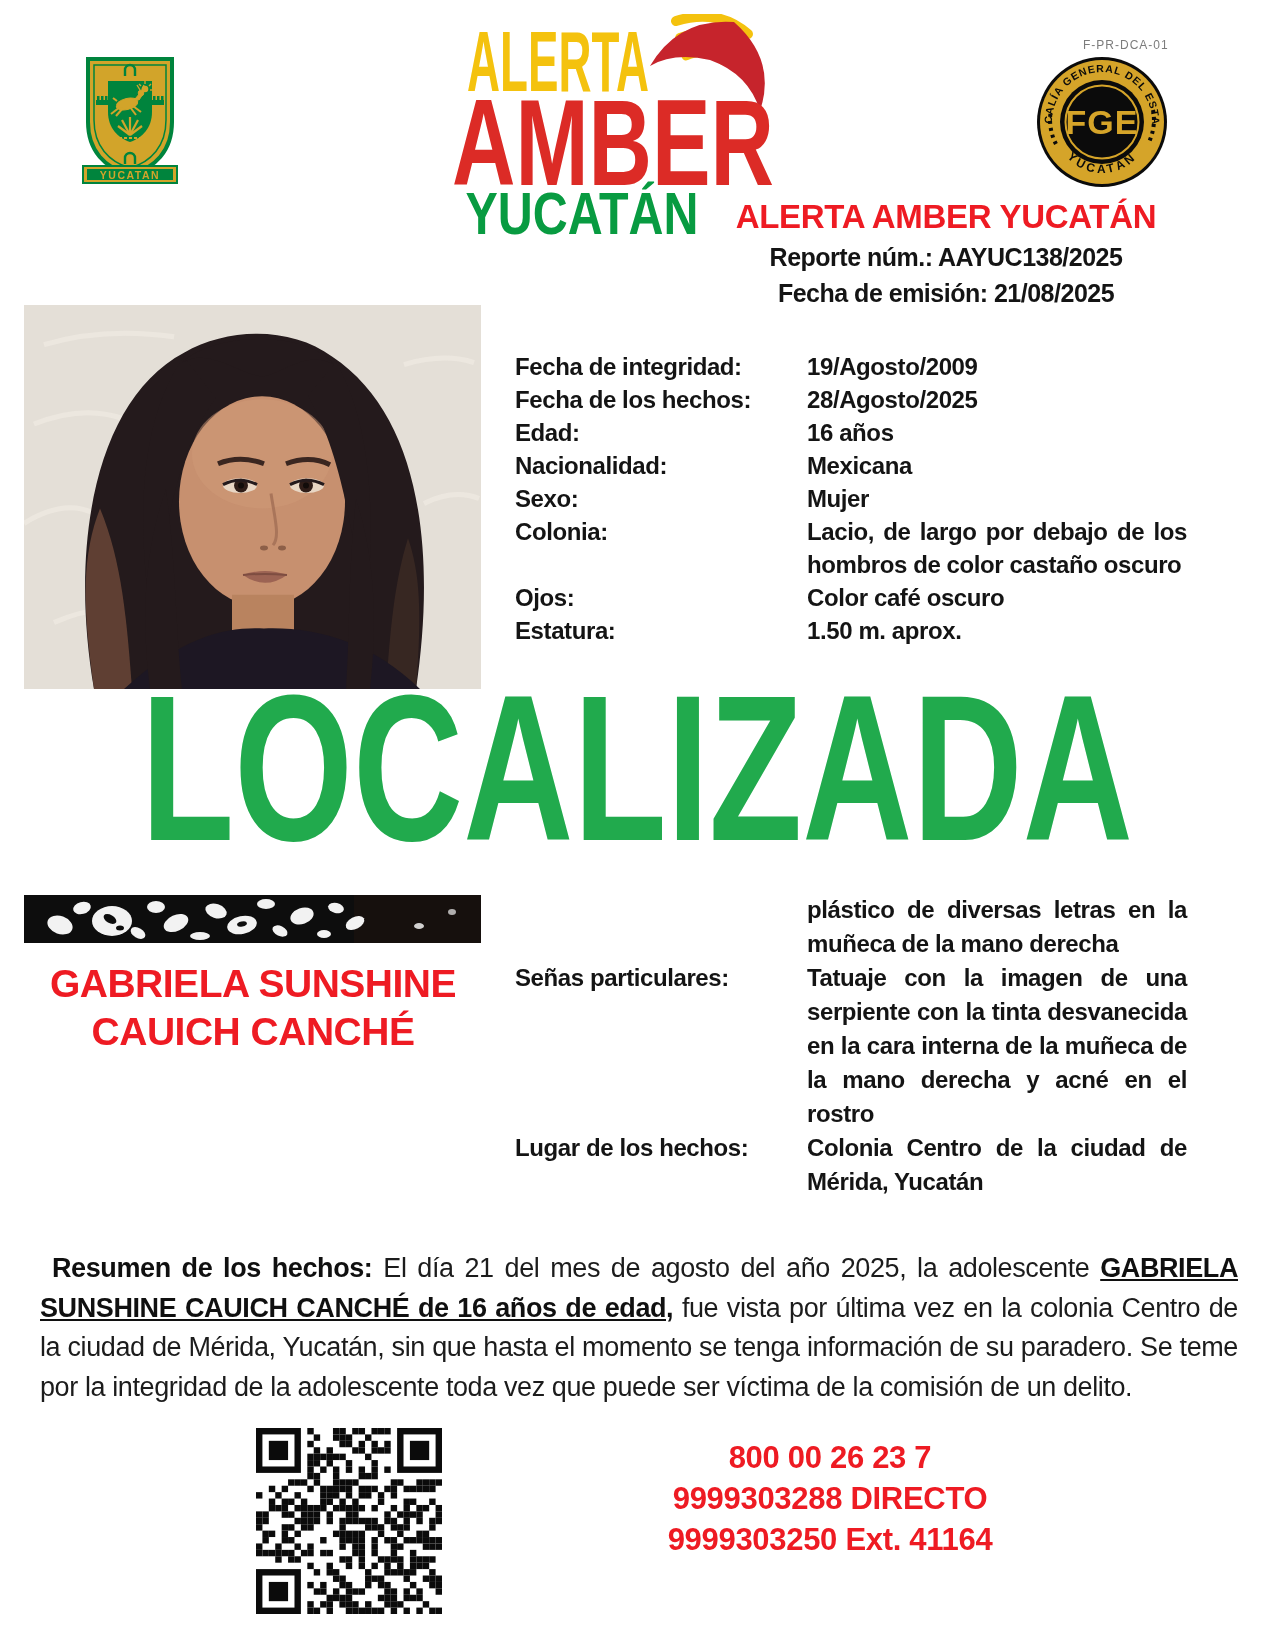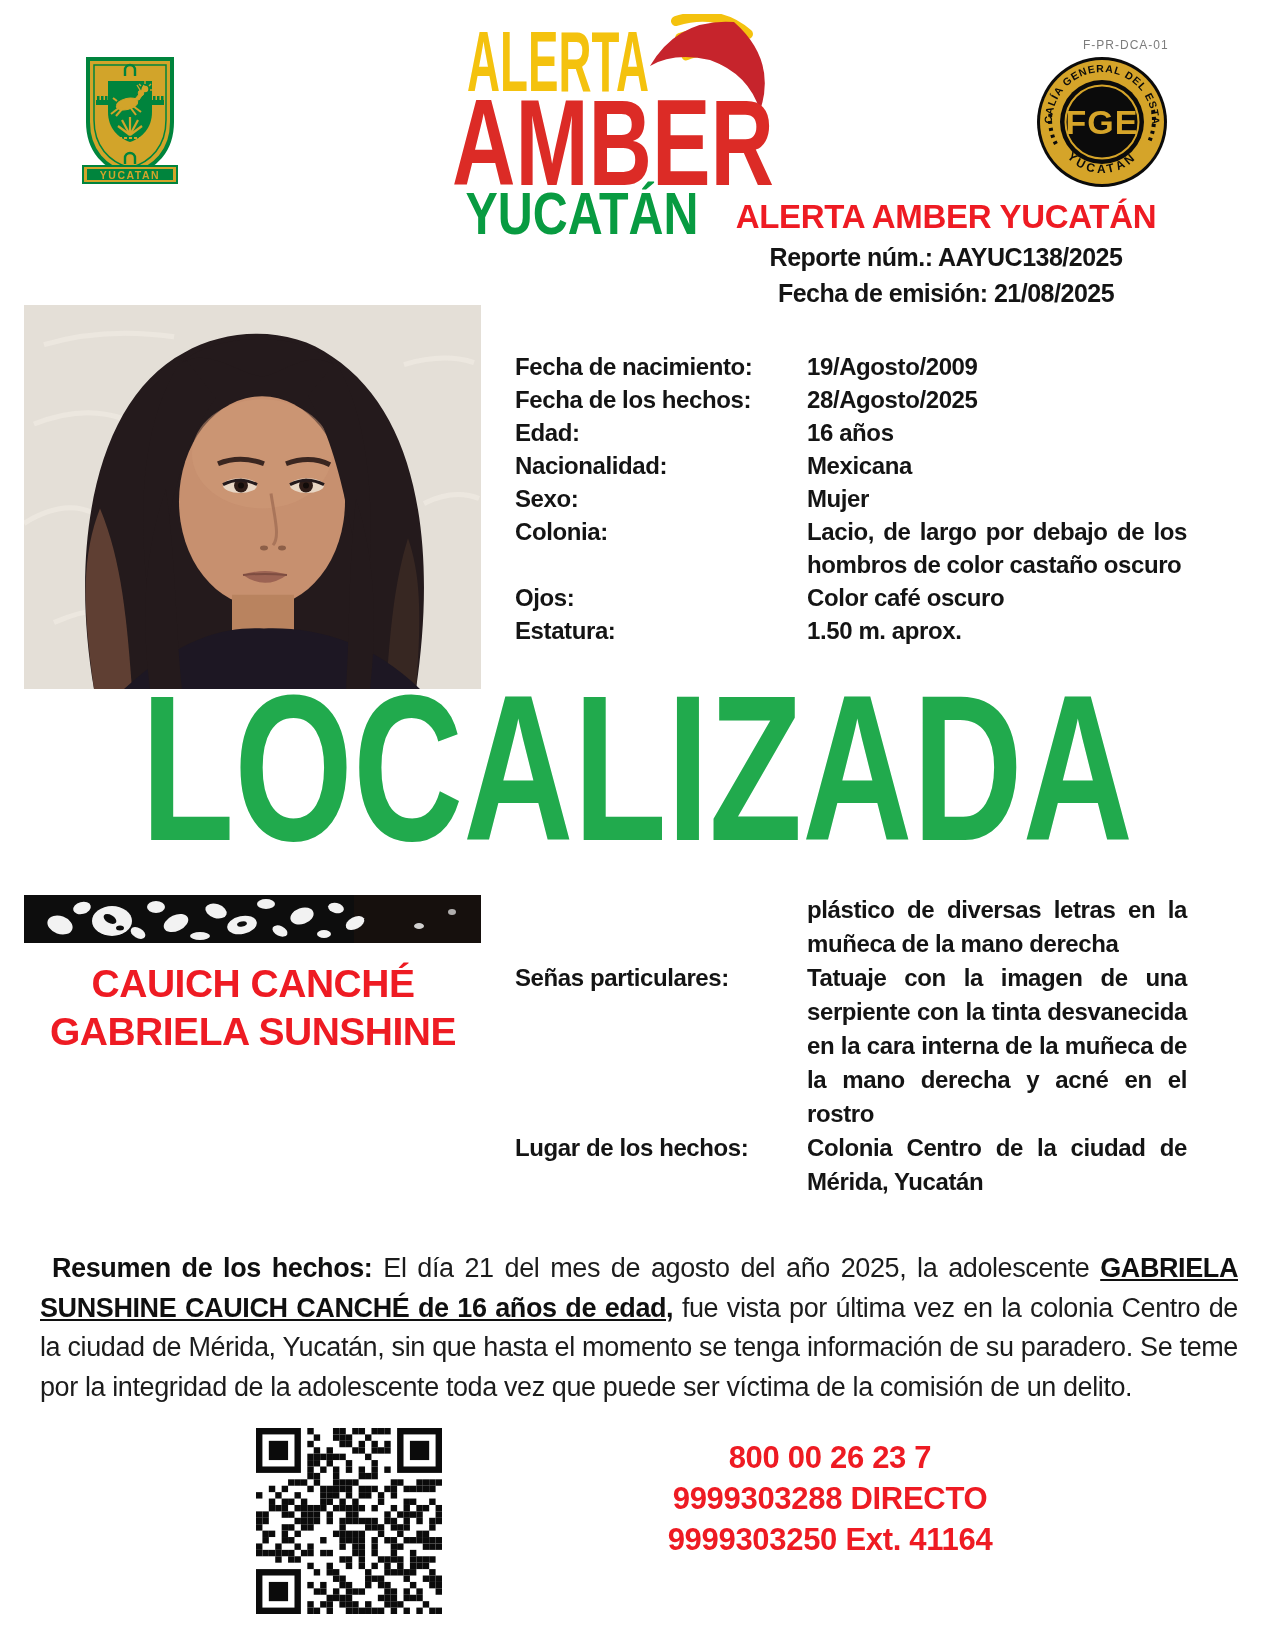--- a/index.html
+++ b/index.html
@@ -186,21 +186,21 @@
     <path d="M219,272 Q241,270 263,272" stroke="#7e4d41" stroke-width="2" fill="none"></path>
 
     <path d="M208,292 h62 v50 h-62 Z" fill="#b9835f"></path>
     <path d="M100,387 C160,332 206,324 240,326 C292,324 348,340 396,387 Z" fill="#1d1723"></path>
     <path d="M126,387 C116,310 122,240 142,186 C152,262 152,330 158,387 Z" fill="#241a1c"></path>
     <path d="M346,387 C354,316 350,250 332,196 C324,266 326,332 322,387 Z" fill="#241a1c"></path>
   </svg>
 
   <div class="abs details">
     <div class="drow">
-      <div>Fecha de nacimiento:</div>
+      <div>Fecha de integridad:</div>
       <div class="dval">19/Agosto/2009</div>
     </div>
     <div class="drow">
       <div>Fecha de los hechos:</div>
       <div class="dval">28/Agosto/2025</div>
     </div>
     <div class="drow">
       <div>Edad:</div>
       <div class="dval">16 años</div>
     </div>
@@ -253,22 +253,22 @@
       <ellipse cx="428" cy="17" rx="4" ry="3" opacity="0.7"></ellipse>
     </g>
     <g fill="#0d0d0d">
       <ellipse cx="86" cy="24" rx="7" ry="4" transform="rotate(30 86 24)"></ellipse>
       <ellipse cx="96" cy="33" rx="4" ry="2.5"></ellipse>
       <ellipse cx="218" cy="29" rx="5" ry="2.5" transform="rotate(-12 218 29)"></ellipse>
     </g>
   </svg>
 
   <div class="abs name">
+    <div>GABRIELA SUNSHINE</div>
     <div>CAUICH CANCHÉ</div>
-    <div>GABRIELA SUNSHINE</div>
   </div>
 
   <div class="abs details2">
     <div class="drow">
       <div></div>
       <div class="dval">plástico de diversas letras en la muñeca de la mano derecha</div>
     </div>
     <div class="drow">
       <div>Señas particulares:</div>
       <div class="dval">Tatuaje con la imagen de una serpiente con la tinta desvanecida en la cara interna de la muñeca de la mano derecha y acné en el rostro</div>

